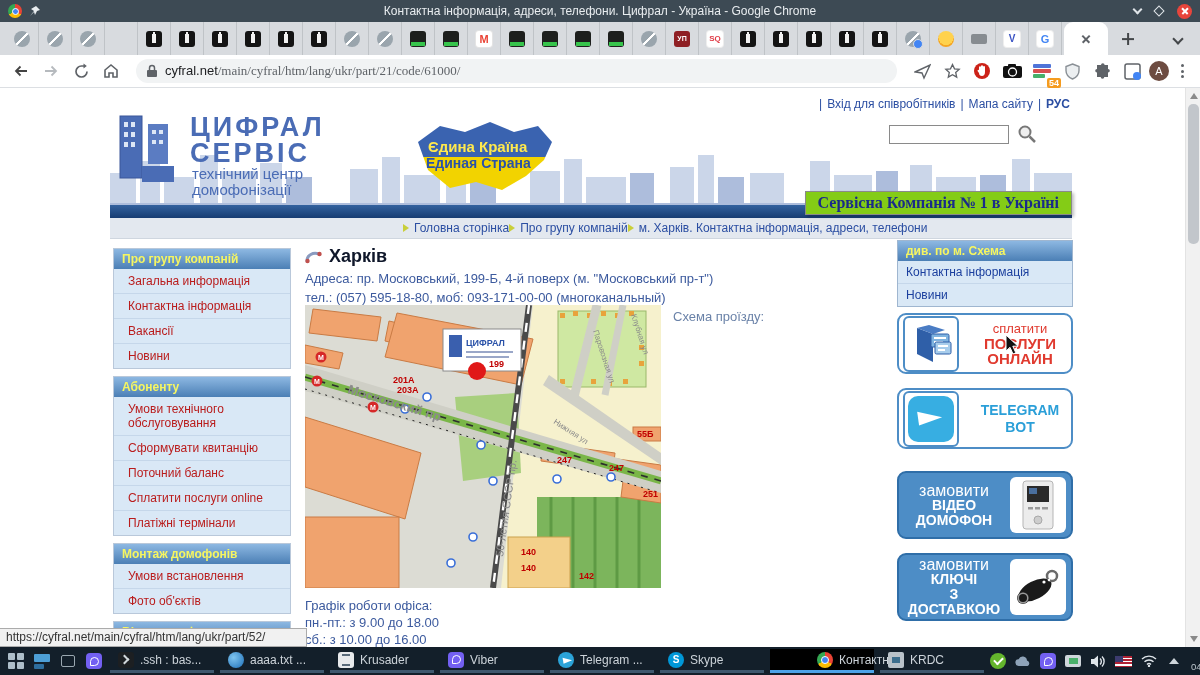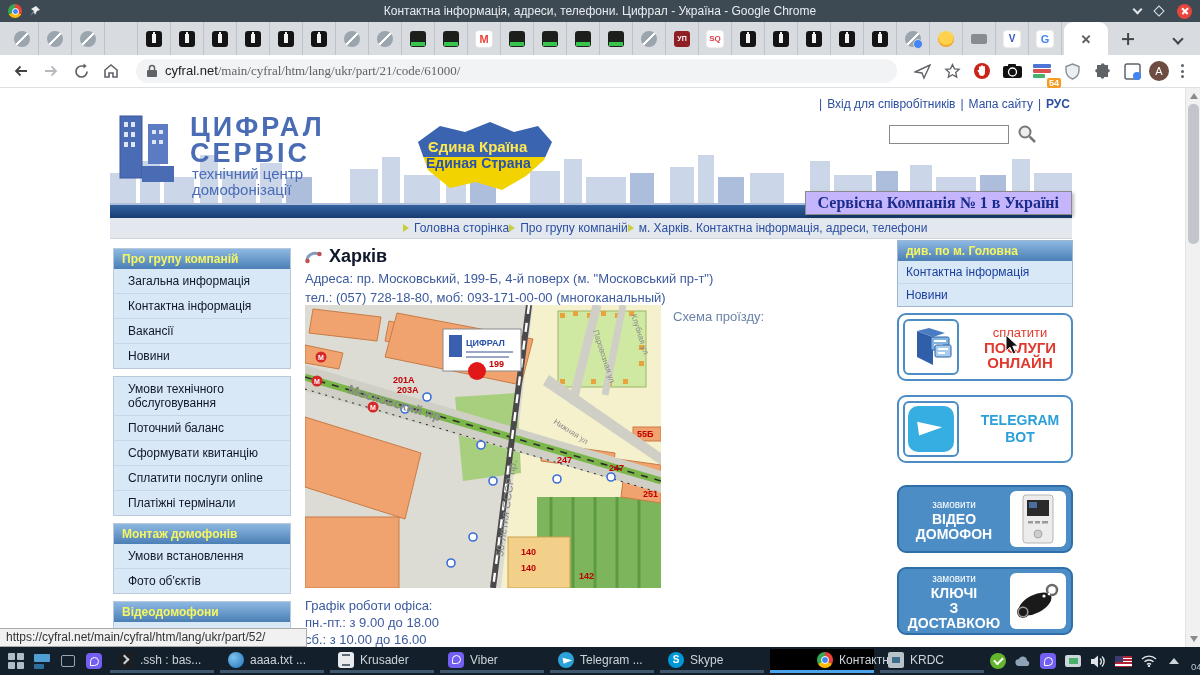--- a/index.html
+++ b/index.html
@@ -69,59 +69,59 @@
   .toplinks a { color:#2b4ea2; text-decoration:none; }
   .toplinks .rus { font-weight:bold; }
   .banner { position:absolute; top:24px; left:0; width:962px; height:93px; }
   .skyline { position:absolute; bottom:0; left:0; }
   .logo-cluster { position:absolute; left:8px; top:2px; display:flex; gap:10px; }
   .logo-text .big { font-size:27px; font-weight:bold; color:#4a6cb5; letter-spacing:3px; line-height:26px; }
   .logo-text .small { font-size:15px; color:#4a6cb5; line-height:16px; margin-left:2px; }
   .unity { position:absolute; left:300px; top:6px; }
   .searchbox { position:absolute; right:35px; top:12px; display:flex; align-items:center; gap:8px; }
   .searchbox input { width:120px; height:19px; border:1px solid #8a8a8a; font-size:12px; padding:0 4px; }
-  .tagline { position:absolute; right:0; bottom:-10px; background:#c4b5fd; border:1px solid #8a8a8a; box-shadow:2px 2px 3px rgba(0,0,0,.25); padding:2px 12px; font-family:"Liberation Serif",serif; font-weight:bold; font-size:16px; color:#1a2b8a; z-index:3; }
+  .tagline { position:absolute; right:0; bottom:-10px; background:#84cc16; border:1px solid #8a8a8a; box-shadow:2px 2px 3px rgba(0,0,0,.25); padding:2px 12px; font-family:"Liberation Serif",serif; font-weight:bold; font-size:16px; color:#1a2b8a; z-index:3; }
   .band { position:absolute; top:117px; left:0; width:962px; height:13px; background:linear-gradient(#33629f,#173c72); }
   .crumbbar { position:absolute; top:130px; left:0; width:962px; height:21px; background:#e3e8ef; border-bottom:1px solid #cfd6df; display:flex; align-items:center; }
   .crumbs { margin-left:293px; display:flex; font-size:12px; }
   .crumb { display:flex; align-items:center; gap:5px; color:#2b4ea2; text-decoration:none; }
   .crumb i { width:0; height:0; border-top:4px solid transparent; border-bottom:4px solid transparent; border-left:6px solid #c9cf3a; }
 
   
   .lmenu { position:absolute; left:3px; top:160px; width:178px; }
   .msec { margin-bottom:7px; border:1px solid #b9c8da; }
   .mhead { background:linear-gradient(#8db8e2,#4b7fb5); color:#f6f661; font-weight:bold; font-size:12px; padding:3px 8px; }
   .mbody { background:#d9e8f6; }
-  .mitem { display:block; font-size:12px; color:#0f172a; text-decoration:none; padding:5px 8px 5px 14px; border-bottom:1px solid #c5d7ea; }
+  .mitem { display:block; font-size:12px; color:#b91c1c; text-decoration:none; padding:5px 8px 5px 14px; border-bottom:1px solid #c5d7ea; }
   .mitem:last-child { border-bottom:none; }
 
   
   .mcol { position:absolute; left:195px; top:158px; width:560px; }
   .cityrow { display:flex; align-items:center; gap:7px; }
   .city { font-size:18px; font-weight:bold; color:#0f172a; }
   .addr,.phone { font-size:13px; color:#3c5a9e; margin-top:4px; }
   .mapwrap { margin-top:0; position:relative; width:394px; }
   .mapcap { position:absolute; left:368px; top:4px; font-size:13px; color:#6a82a8; white-space:nowrap; }
   .sched { margin-top:9px; font-size:13px; color:#3c5a9e; line-height:17px; }
 
   
   .rcol { position:absolute; left:787px; top:152px; width:176px; }
   .rbox { border:1px solid #9fb6d0; margin-bottom:6px; }
   .rlink { display:block; font-size:12px; color:#1b3f9e; text-decoration:none; padding:4px 8px; background:#d9e8f6; border-bottom:1px solid #c5d7ea; }
   .rlink:last-child { border-bottom:none; }
   .btn { border-radius:9px; margin-bottom:14px; display:flex; align-items:center; }
-  .btn-light { background:#fff; border:2px solid #4d8dc6; padding:4px; gap:14px; height:68px; }
+  .btn-light { background:#fff; border:2px solid #4d8dc6; padding:4px; gap:14px; height:61px; }
   .btn-blue { background:#4d8dc6; border:2px solid #2f6ea8; padding:5px; gap:6px; height:68px; }
   .iconbox { width:56px; height:56px; background:#fff; border-radius:6px; display:flex; align-items:center; justify-content:center; flex:none; }
   .btn-light .iconbox { border:2px solid #4d8dc6; }
   .paytxt { flex:1; text-align:center; color:#e03a2f; line-height:15px; }
   .paytxt .l1 { font-size:13px; } .paytxt .l23 { font-size:15px; font-weight:bold; }
   .tgtxt { flex:1; text-align:center; color:#2b9fd8; font-weight:bold; font-size:14px; line-height:17px; }
   .bluetxt { flex:1; text-align:center; color:#fff; line-height:15px; }
-  .bluetxt .l1 { font-size:10px; } .bluetxt .l23 { font-size:14px; font-weight:bold; }
+  .bluetxt .l1 { font-size:16px; } .bluetxt .l23 { font-size:14px; font-weight:bold; }
   .tg-ic { width:46px; height:46px; border-radius:10px; background:#37aee2; position:relative; }
   .tg-ic::after { content:""; position:absolute; left:10px; top:14px; width:0; height:0; border-top:9px solid transparent; border-bottom:5px solid transparent; border-left:24px solid #fff; transform:rotate(-8deg); }
 
   .cursor { position:absolute; left:1005px; top:246px; z-index:9; }
   .statusbar { position:absolute; left:0; bottom:0; width:307px; height:19px; background:#f1f1f1; border:1px solid #ababab; border-left:none; font-size:12px; color:#333; padding:1px 6px; }
 
   
   .taskbar { position:absolute; left:0; top:647px; width:1200px; height:28px; background:#131f2a; display:flex; align-items:center; padding:0 6px; gap:6px; color:#ccd3d9; }
   .tk-ic { width:20px; height:20px; display:flex; align-items:center; justify-content:center; flex:none; }
   .grid4 { display:grid; grid-template-columns:7px 7px; gap:2px; }
@@ -476,24 +476,25 @@
       <div class="msec">
         <div class="mhead">Про групу компаній</div>
         <div class="mbody">
           <a href="#" class="mitem">Загальна информація</a>
           <a href="#" class="mitem">Контактна інформація</a>
           <a href="#" class="mitem">Вакансії</a>
           <a href="#" class="mitem">Новини</a>
         </div>
       </div>
       <div class="msec">
+        <div class="mhead">Абоненту</div>
         <div class="mbody">
           <a href="#" class="mitem">Умови технічного обслуговування</a>
+          <a href="#" class="mitem">Сформувати квитанцію</a>
           <a href="#" class="mitem">Поточний баланс</a>
-          <a href="#" class="mitem">Сформувати квитанцію</a>
           <a href="#" class="mitem">Сплатити послуги online</a>
           <a href="#" class="mitem">Платіжні термінали</a>
         </div>
       </div>
       <div class="msec">
         <div class="mhead">Монтаж домофонів</div>
         <div class="mbody">
           <a href="#" class="mitem">Умови встановлення</a>
           <a href="#" class="mitem">Фото об'єктів</a>
         </div>
@@ -510,21 +511,21 @@
     <div class="mcol">
       <div class="cityrow">
         <svg width="17" height="14" viewBox="0 0 17 14">
             <path d="M2 11C2 5 8 2 14 4" stroke="#8a9bc0" stroke-width="3" fill="none" stroke-linecap="round"></path>
             <circle cx="2.5" cy="11" r="2.2" fill="#c0504d"></circle>
             <circle cx="14.5" cy="4" r="2.2" fill="#c0504d"></circle>
           </svg>
         <span class="city">Харків</span>
       </div>
       <div class="addr">Адреса: пр. Московський, 199-Б, 4-й поверх (м. "Московський пр-т")</div>
-      <div class="phone">тел.: (057) 728-18-80,  моб: 093-171-00-00 (многоканальный)</div>
+      <div class="phone">тел.: (057) 595-18-80,  моб: 093-171-00-00 (многоканальный)</div>
       <div class="mapwrap">
         <span class="mapcap">Схема проїзду:</span>
         <svg width="356" height="283" viewBox="0 0 356 283" style="display:block">
           <rect width="356" height="283" fill="#dcdcd4"></rect>
           <polygon points="228,0 356,0 356,283 196,283 214,120" fill="#f6f1cd"></polygon>
           <rect x="253" y="6" width="88" height="76" fill="#cfe8a2" stroke="#9ab86a"></rect>
           <g fill="#e8a33c">
               <rect x="255" y="8" width="5" height="5"></rect>
               <rect x="268" y="6" width="5" height="5"></rect>
               <rect x="282" y="8" width="5" height="5"></rect>
@@ -616,21 +617,21 @@
       <div class="sched">
         <div>Графік роботи офіса:</div>
         <div>пн.-пт.: з 9.00 до 18.00</div>
         <div>сб.: з 10.00 до 16.00</div>
 
       </div>
     </div>
 
     <div class="rcol">
       <div class="rbox">
-        <div class="mhead">див. по м. Головна</div>
+        <div class="mhead">див. по м. Схема</div>
         <a href="#" class="rlink">Контактна інформація</a>
         <a href="#" class="rlink">Новини</a>
       </div>
 
       <div class="btn btn-light">
         <span class="iconbox">
           <svg width="44" height="44" viewBox="0 0 44 44">
               <path d="M8 6L24 12V40L8 32Z" fill="#2f5fa8"></path>
               <path d="M8 6L24 12L36 8L20 3Z" fill="#4a7cc4"></path>
               <rect x="22" y="12" width="18" height="13" rx="1.5" fill="#7fb3e0" stroke="#2f5fa8"></rect>

